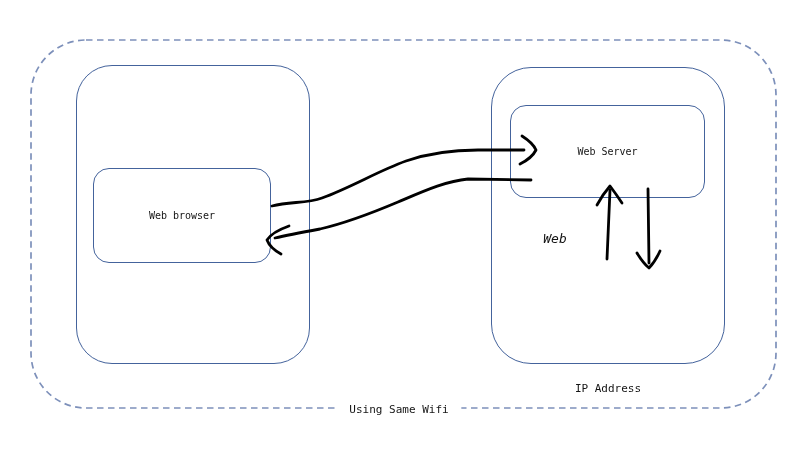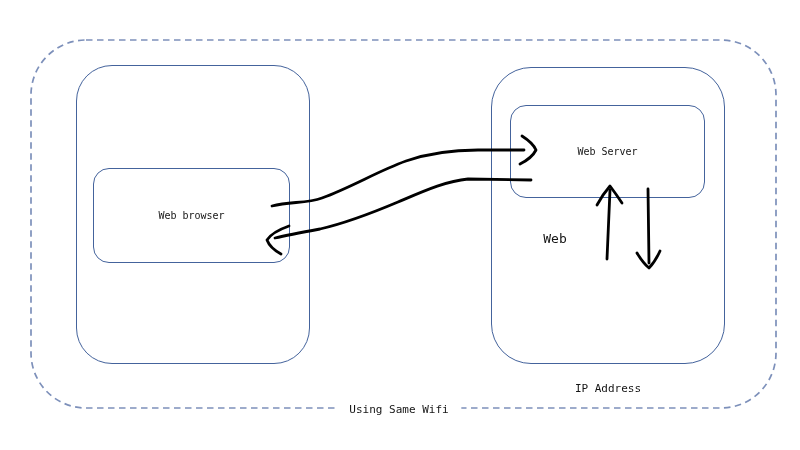--- a/index.html
+++ b/index.html
@@ -79,30 +79,30 @@
 <div class="canvas">
 
   <svg class="layer bg-svg" viewBox="0 0 800 450">
     <rect class="dashed-rect" x="31" y="40" width="745" height="368" rx="55" ry="55"></rect>
   </svg>
 
   <div class="group-rect" style="left:76px;top:65px;width:234px;height:299px;border-radius:36px;"></div>
 
   <div class="group-rect" style="left:491px;top:67px;width:234px;height:297px;border-radius:40px;"></div>
 
-  <div class="node" style="left:93px;top:168px;width:197px;height:95px;">
+  <div class="node" style="left:93px;top:168px;width:178px;height:95px;">
     <span>Web browser</span>
   </div>
 
   <div class="node" style="left:510px;top:105px;width:195px;height:93px;">
     <span>Web Server</span>
   </div>
 
 
-  <div class="frame-label" style="left:555px;top:238px;">Web</div>
+  <div class="frame-label" style="left:555px;top:238px;font-style:italic;">Web</div>
 
   <div class="caption" style="left:608px;top:388px;">IP Address</div>
 
   <div class="caption on-border" style="left:399px;top:409px;">Using Same Wifi</div>
 
   <svg class="layer arrow-svg" viewBox="0 0 800 450">
     <g>
       <path class="hand" d="M 272 206 C 290 201 306 204 322 198 C 352 187 378 171 406 161 C 432 152 458 150 478 150 L 524 150"></path>
       <path class="hand" d="M 522 136 Q 533 143 536 150 Q 532 158 520 164"></path>
     </g>

